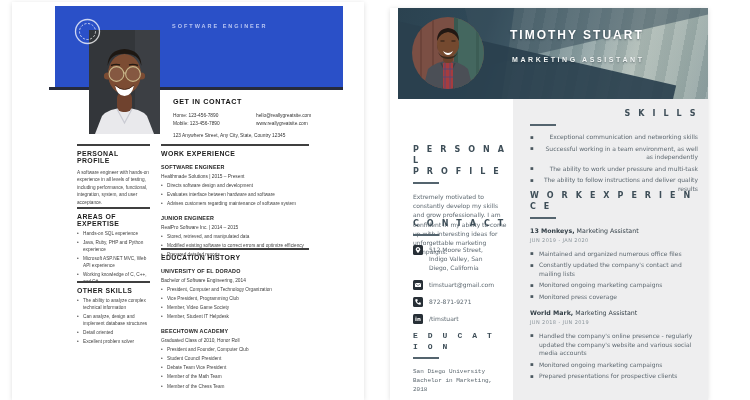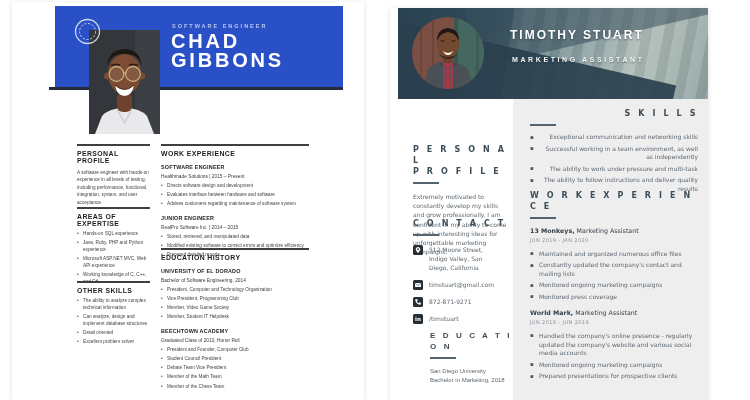--- a/index.html
+++ b/index.html
@@ -101,25 +101,31 @@
         <circle cx="44" cy="44" r="7.4" fill="rgba(255,255,255,.07)" stroke="#c9b78a" stroke-width="1.1"></circle>
         <path d="M34.5 43 L37 43" stroke="#c9b78a" stroke-width="1.1"></path>
         <path d="M22 35.5 Q27 33.5 31 35" stroke="#241a12" stroke-width="1.4" fill="none"></path>
         <path d="M40 35 Q44 33.5 49 35.5" stroke="#241a12" stroke-width="1.4" fill="none"></path>
         <path d="M26 55 Q35.5 64 45 55 Q43 66 35.5 66 Q28 66 26 55 Z" fill="#ffffff"></path>
         <path d="M26 55 Q35.5 64 45 55" stroke="#4a2b1c" stroke-width="1" fill="none"></path>
       </svg>
     </div>
 
     <div class="abs p1-role">SOFTWARE ENGINEER</div>
-    <div class="abs p1-name">
-      <span>CHAD</span><br>
-      <span>GIBBONS</span>
-    </div>
-
+
+    <div class="abs gic">
+      <div class="gic-h">GET IN CONTACT</div>
+      <div class="gic-grid">
+        <span>Home: 123-456-7890</span>
+        <span>hello@reallygreatsite.com</span>
+        <span>Mobile: 123-456-7890</span>
+        <span>www.reallygreatsite.com</span>
+      </div>
+      <div class="gic-addr">123 Anywhere Street, Any City, State, Country 12345</div>
+    </div>
 
     <div class="abs side" style="left:65px;top:142px;">
       <div class="rule"></div>
       <div class="h-l">PERSONAL PROFILE</div>
       <div class="body-l">A software engineer with hands-on experience in all levels of testing, including performance, functional, integration, system, and user acceptance.</div>
     </div>
 
     <div class="abs side" style="left:65px;top:205px;">
       <div class="rule"></div>
       <div class="h-l">AREAS OF EXPERTISE</div>
@@ -266,21 +272,21 @@
     </div>
 
     <div class="citem">
       <span class="cicon">
         <span class="in-glyph">in</span>
       </span>
       <span class="body2">/timstuart</span>
     </div>
   </div>
 
-  <div class="abs colL" style="left:413px;top:330px;font-family:Liberation Sans, sans-serif;margin-left:17px;">
+  <div class="abs colL" style="left:413px;top:330px;font-family:Liberation Mono, monospace;">
     <div class="h2r">E D U C A T I O N</div>
     <div class="rule2"></div>
     <div class="body2" style="margin-top:8px;">San Diego University</div>
     <div class="body2">Bachelor in Marketing, 2018</div>
   </div>
 
   <div class="abs colR" style="left:530px;top:108px;font-family:'DejaVu Sans',sans-serif;text-align:right;">
     <div class="h2r">S K I L L S</div>
     <div class="rule2"></div>
     <ul class="r">

